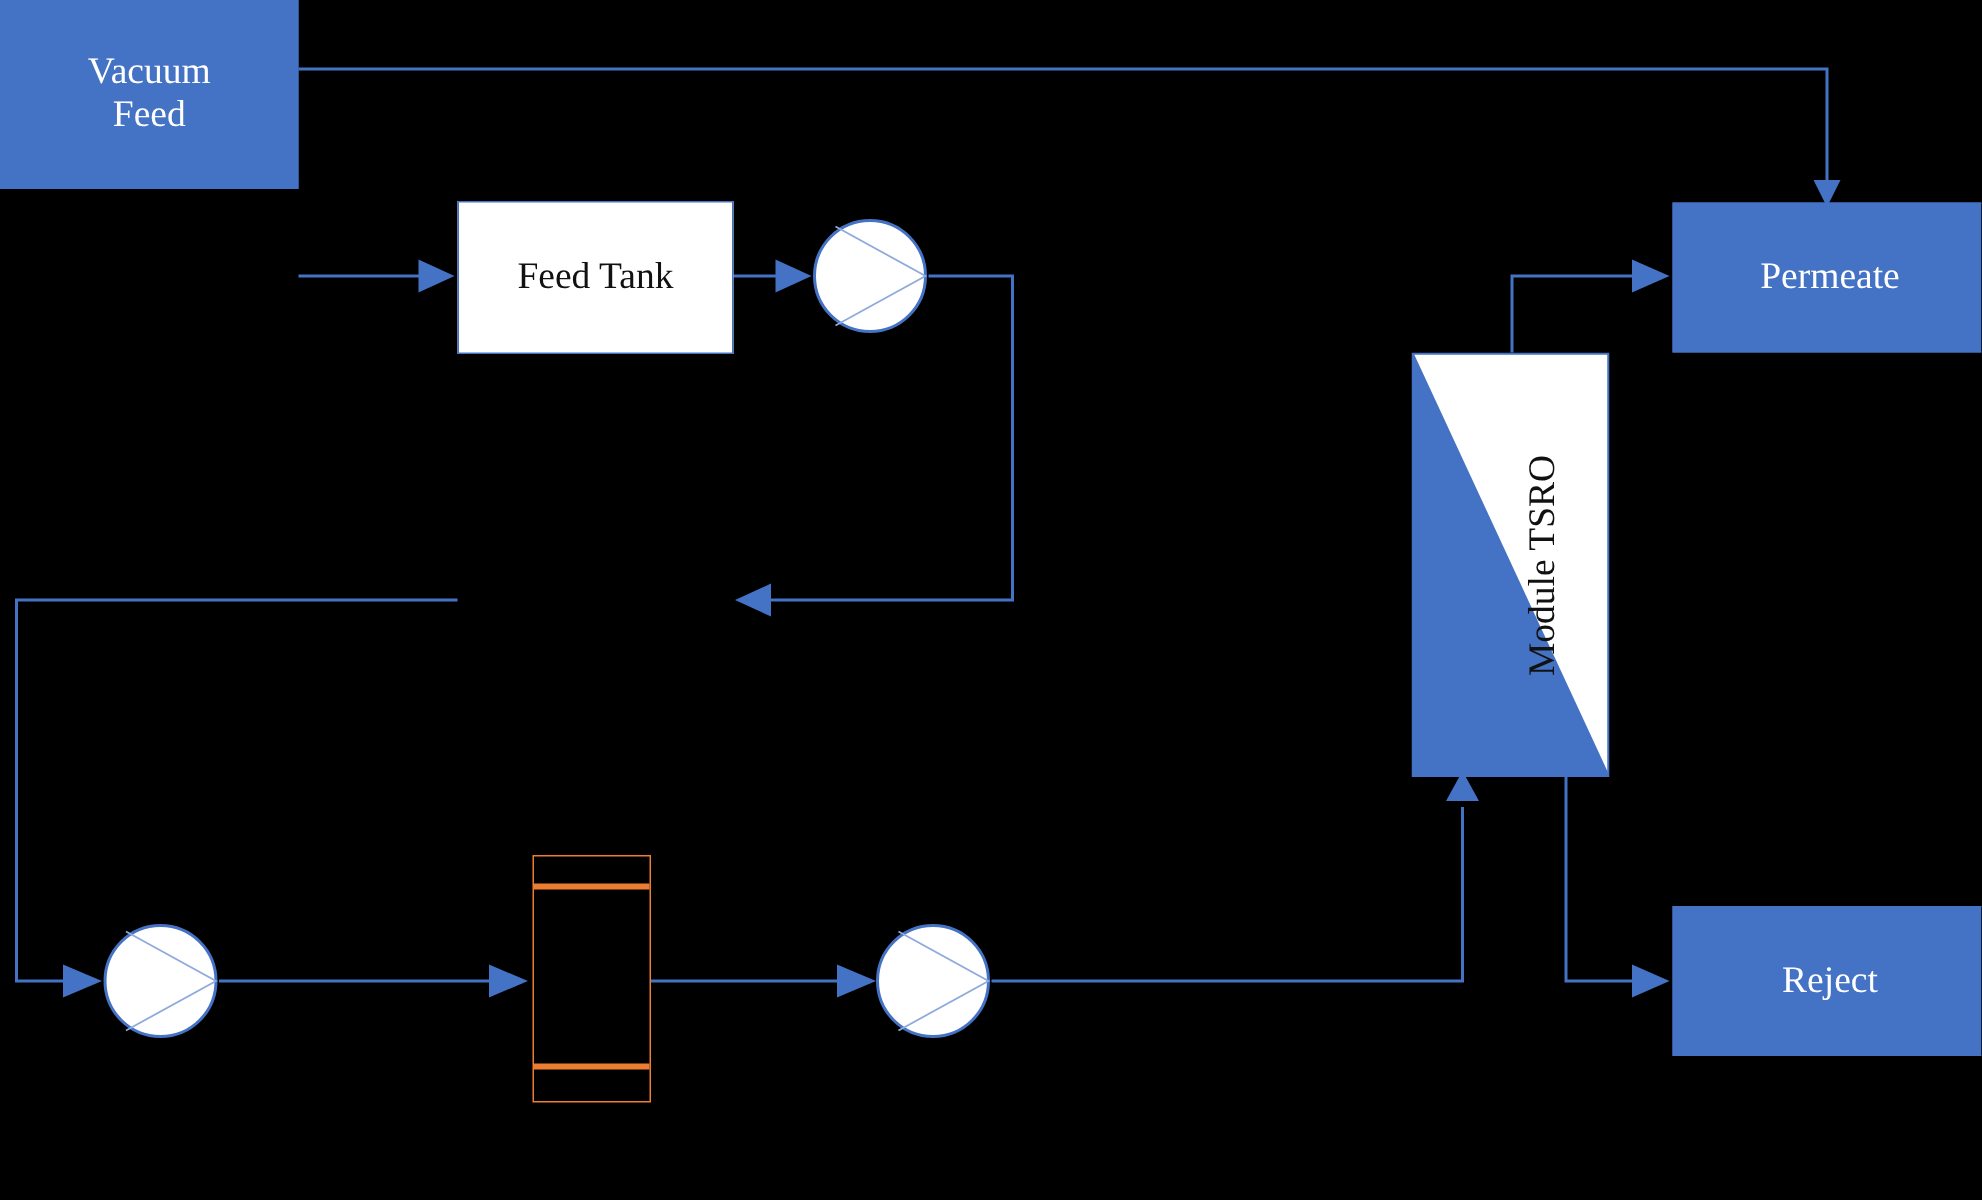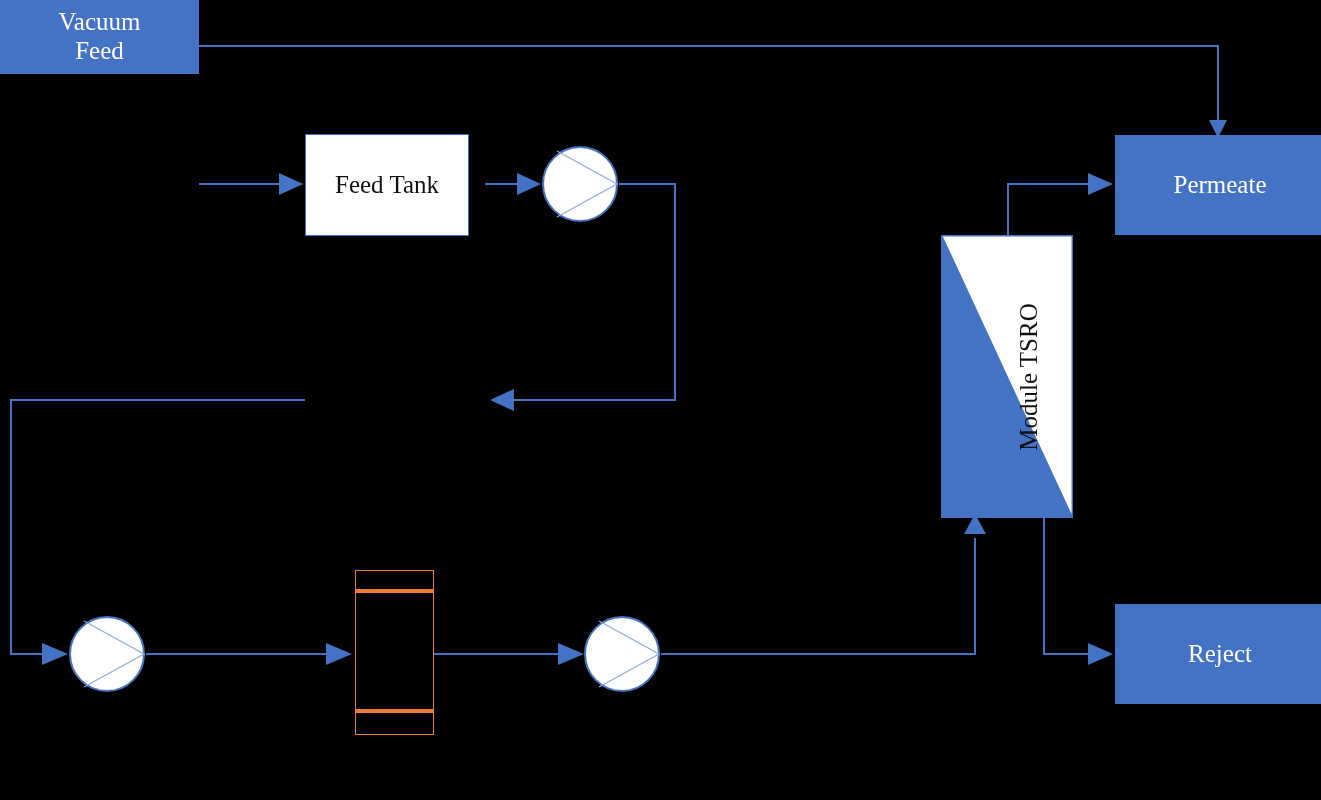--- a/index.html
+++ b/index.html
@@ -143,29 +143,29 @@
       <path d="M1008,235 L1008,184 L1092,184" fill="none" stroke="#4472C4" stroke-width="2"></path>
       <path d="M1088,173 L1113,184 L1088,195 z" fill="#4472C4"></path>
     </g>
 
     <g>
       <path d="M1044,518 L1044,654 L1092,654" fill="none" stroke="#4472C4" stroke-width="2"></path>
       <path d="M1088,643 L1113,654 L1088,665 z" fill="#4472C4"></path>
     </g>
   </svg>
 
-  <div class="node filled" style="left:0px; top:0px; width:199px; height:74px;">
+  <div class="node filled" style="left:0px; top:0px; width:199px; height:126px;">
     <div>
       <div>Vacuum</div>
       <div>Feed</div>
     </div>
   </div>
 
 
-  <div class="node outline" style="left:305px; top:134px; width:164px; height:102px;">
+  <div class="node outline" style="left:305px; top:134px; width:184px; height:102px;">
     <span>Feed Tank</span>
   </div>
 
 
   <div class="node filled" style="left:1115px; top:135px; width:210px; height:100px;">
     <span>Permeate</span>
   </div>
 
   <div class="node filled" style="left:1115px; top:604px; width:210px; height:100px;">
     <span>Reject</span>

